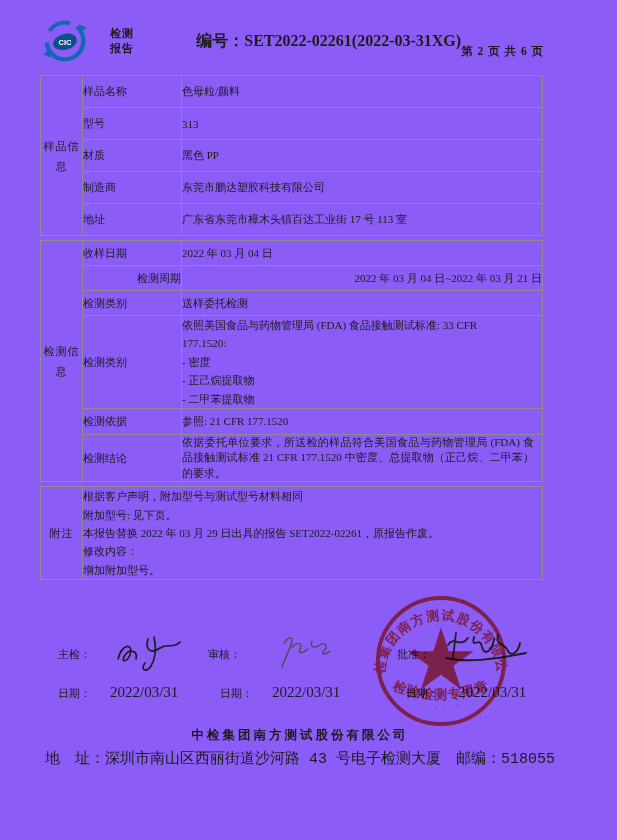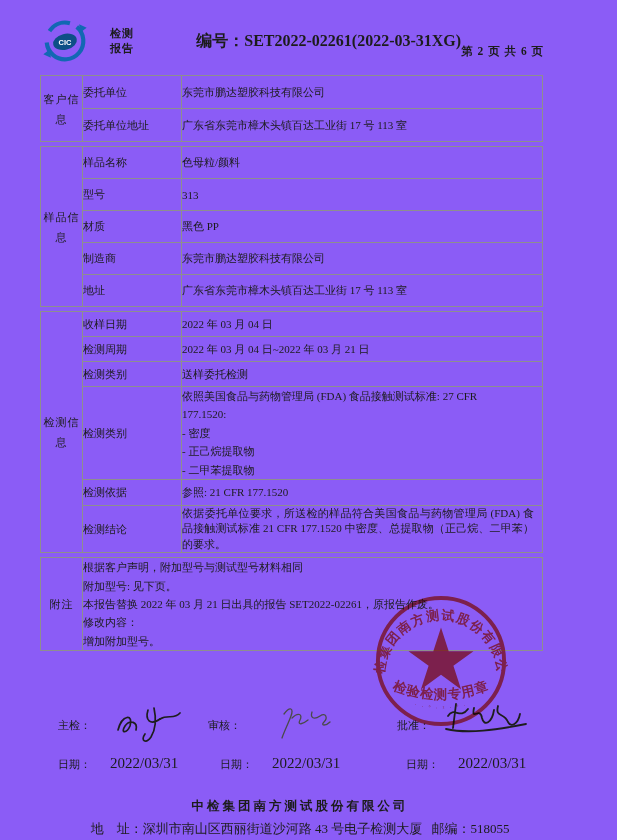--- a/index.html
+++ b/index.html
@@ -39,21 +39,21 @@
   .sig-col .role{position:absolute;top:10px;white-space:nowrap;}
   .sig-col .date-line{position:absolute;top:47px;white-space:nowrap;}
   .sig-col .date-val{margin-left:19px;font-size:15px;}
   .sig-svg{position:absolute;}
   
   .stamp{position:absolute;left:372px;top:592px;width:138px;height:138px;
          opacity:.88;mix-blend-mode:multiply;pointer-events:none;}
   
   .footer{margin-top:24px;text-align:center;}
   .f-company{font-size:12.5px;font-weight:bold;letter-spacing:3px;}
-  .f-line{font-size:13px;margin-top:5px;white-space:nowrap;}
+  .f-line{font-size:15px;margin-top:5px;white-space:nowrap;font-family:Liberation Mono, monospace;}
   .f-line .lbl{margin-left:6px;}
 </style>
 </head>
 <body>
 
 <div class="page">
 
   <div class="hdr">
     <svg class="logo" width="50" height="44" viewBox="0 0 60 52">
       <circle cx="30" cy="26" r="22" fill="none" stroke="#1268b3" stroke-width="5" stroke-dasharray="86 14 28 10" transform="rotate(-50 30 26)"></circle>
@@ -63,33 +63,20 @@
       <text x="30" y="30.5" text-anchor="middle" font-size="9" font-weight="bold" fill="#ffffff" font-family="Liberation Sans, sans-serif">CIC</text>
     </svg>
     <div class="rpt-title">检测报告</div>
     <div class="rpt-no"><span>编号：</span><span>SET2022-02261(2022-03-31XG)</span></div>
     <div class="pg">第 2 页 共 6 页</div>
   </div>
 
   <div id="sections">
       <table class="sec">
         <tbody>
-          <tr style="height: 33px;">
-            <td class="seclabel" rowspan="2">客户信息</td>
-            <td class="flabel">委托单位</td>
-            <td class="fval">东莞市鹏达塑胶科技有限公司</td>
-          </tr>
-          <tr style="height: 33px;">
-            <td class="flabel">委托单位地址</td>
-            <td class="fval">广东省东莞市樟木头镇百达工业街 17 号 113 室</td>
-          </tr>
-        </tbody>
-      </table>
-      <table class="sec">
-        <tbody>
           <tr style="height: 32px;">
             <td class="seclabel" rowspan="5">样品信息</td>
             <td class="flabel">样品名称</td>
             <td class="fval">色母粒/颜料</td>
           </tr>
           <tr style="height: 32px;">
             <td class="flabel">型号</td>
             <td class="fval">313</td>
           </tr>
           <tr style="height: 32px;">
@@ -106,32 +93,32 @@
           </tr>
         </tbody>
       </table>
       <table class="sec">
         <tbody>
           <tr style="height: 25px;">
             <td class="seclabel" rowspan="6">检测信息</td>
             <td class="flabel">收样日期</td>
             <td class="fval">2022 年 03 月 04 日</td>
           </tr>
-          <tr style="height: 25px;">
+          <tr style="height: 25px; text-align: right;">
             <td class="flabel">检测周期</td>
             <td class="fval">2022 年 03 月 04 日~2022 年 03 月 21 日</td>
           </tr>
           <tr style="height: 25px;">
             <td class="flabel">检测类别</td>
             <td class="fval">送样委托检测</td>
           </tr>
           <tr style="height: 92px;">
             <td class="flabel">检测类别</td>
             <td class="fval">
-              <div class="ln">依照美国食品与药物管理局 (FDA) 食品接触测试标准: 27 CFR</div>
+              <div class="ln">依照美国食品与药物管理局 (FDA) 食品接触测试标准: 33 CFR</div>
               <div class="ln">177.1520:</div>
               <div class="ln">- 密度</div>
               <div class="ln">- 正己烷提取物</div>
               <div class="ln">- 二甲苯提取物</div>
             </td>
           </tr>
           <tr style="height: 26px;">
             <td class="flabel">检测依据</td>
             <td class="fval">参照: 21 CFR 177.1520</td>
           </tr>
@@ -141,21 +128,21 @@
           </tr>
         </tbody>
       </table>
       <table class="sec">
         <tbody>
           <tr style="height: 93px;">
             <td class="seclabel" rowspan="1">附注</td>
             <td class="fval" colspan="2">
               <div class="ln">根据客户声明，附加型号与测试型号材料相同</div>
               <div class="ln">附加型号: 见下页。</div>
-              <div class="ln">本报告替换 2022 年 03 月 21 日出具的报告 SET2022-02261，原报告作废。</div>
+              <div class="ln">本报告替换 2022 年 03 月 29 日出具的报告 SET2022-02261，原报告作废。</div>
               <div class="ln">修改内容：</div>
               <div class="ln">增加附加型号。</div>
             </td>
           </tr>
         </tbody>
       </table>
     </div>
 
   <div class="signoff">
     <div class="sig-col" style="width:168px;">

